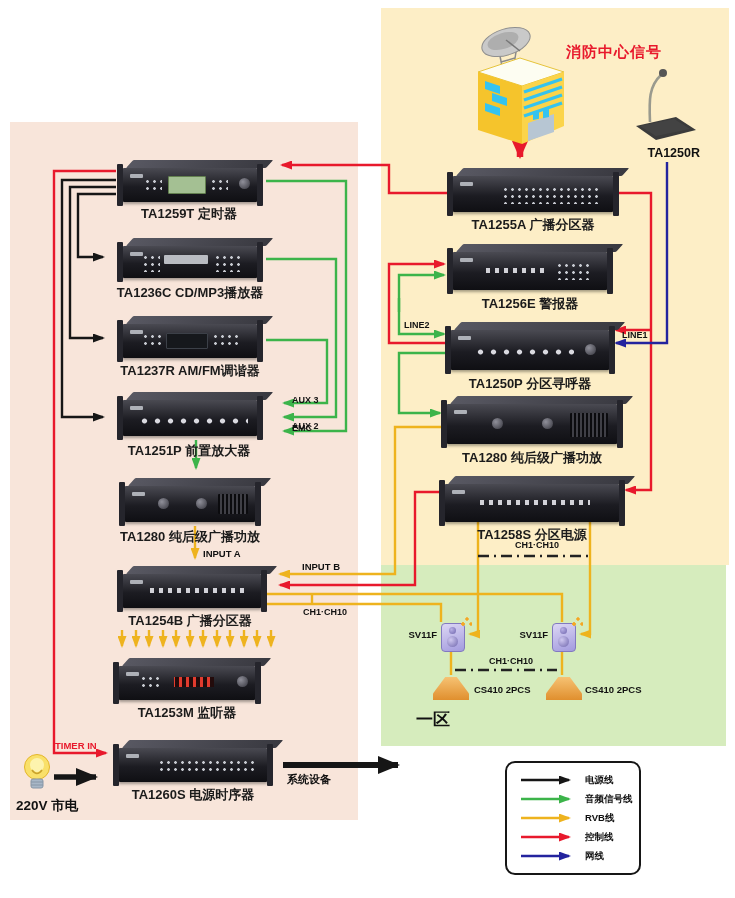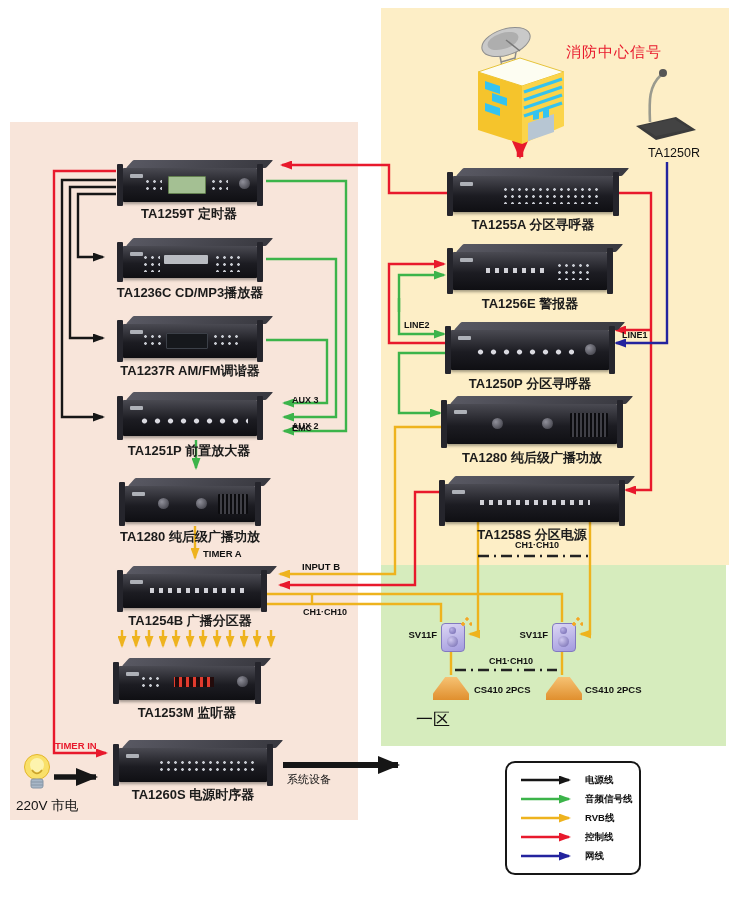--- a/index.html
+++ b/index.html
@@ -32,21 +32,21 @@
   .knobs{position:absolute;height:12px;
        background-image:radial-gradient(circle,#dadae0 2.1px,#4a4a52 2.7px,transparent 3.2px);background-size:13px 12px;}
   .vent{position:absolute;background:repeating-linear-gradient(90deg,#0b0b0e 0 2px,#3f3f46 2px 4px);border-radius:1px;}
   .slot{position:absolute;background:#b9bcc2;border-radius:1px;}
   .sq{position:absolute;height:5px;background-image:repeating-linear-gradient(90deg,#d2d2d8 0 4px,transparent 4px 9px);}
   .knob{position:absolute;width:11px;height:11px;border-radius:50%;background:radial-gradient(circle at 35% 35%,#90909a,#34343c);}
 
   .dev-label{position:absolute;font-weight:bold;font-size:13px;color:#1b1b1b;text-align:center;}
   .wl{position:absolute;font-weight:bold;font-size:9px;color:#111;white-space:nowrap;}
   .wl.red{color:#e8192c;}
-  .big-label{position:absolute;font-weight:normal;color:#111;white-space:nowrap;}
+  .big-label{position:absolute;font-weight:bold;color:#111;white-space:nowrap;}
 
   
   .sv{position:absolute;width:22px;height:27px;border-radius:4px;
       background:linear-gradient(160deg,#dcd7f4,#a29ade);border:1px solid #8279c0;}
   .sv:before{content:"";position:absolute;left:7px;top:3px;width:7px;height:7px;border-radius:50%;
       background:radial-gradient(circle at 35% 35%,#b9b1e6,#6f66ad);}
   .sv:after{content:"";position:absolute;left:5px;top:12px;width:11px;height:11px;border-radius:50%;
       background:radial-gradient(circle at 35% 35%,#cfc8f0,#6f66ad);}
   .spark{position:absolute;width:11px;height:11px;
       background-image:radial-gradient(circle at 2px 8px,#f5a623 1.5px,transparent 2.1px),
@@ -312,35 +312,35 @@
   <div class="labels">
     <span class="dev-label" style="left:109px;top:205px;width:160px">TA1259T 定时器</span>
     <span class="dev-label" style="left:95px;top:284px;width:190px">TA1236C CD/MP3播放器</span>
     <span class="dev-label" style="left:95px;top:362px;width:190px">TA1237R AM/FM调谐器</span>
     <span class="dev-label" style="left:109px;top:442px;width:160px">TA1251P 前置放大器</span>
     <span class="dev-label" style="left:95px;top:528px;width:190px">TA1280 纯后级广播功放</span>
     <span class="dev-label" style="left:102px;top:612px;width:176px">TA1254B 广播分区器</span>
     <span class="dev-label" style="left:107px;top:704px;width:160px">TA1253M 监听器</span>
     <span class="dev-label" style="left:98px;top:786px;width:190px">TA1260S 电源时序器</span>
 
-    <span class="dev-label" style="left:443px;top:216px;width:180px">TA1255A 分区寻呼器</span>
+    <span class="dev-label" style="left:443px;top:216px;width:180px">TA1255A 广播分区器</span>
     <span class="dev-label" style="left:450px;top:295px;width:160px">TA1256E 警报器</span>
     <span class="dev-label" style="left:440px;top:375px;width:180px">TA1250P 分区寻呼器</span>
     <span class="dev-label" style="left:437px;top:449px;width:190px">TA1280 纯后级广播功放</span>
     <span class="dev-label" style="left:442px;top:526px;width:180px">TA1258S 分区电源</span>
 
     <span class="big-label" style="left:566px;top:43px;font-size:15px;color:#e8192c;letter-spacing:1px">消防中心信号</span>
     <span class="big-label" style="left:638px;top:146px;width:62px;text-align:right;font-size:12.5px">TA1250R</span>
 
     <span class="wl" style="left:404px;top:320px">LINE2</span>
     <span class="wl" style="left:622px;top:330px">LINE1</span>
     <span class="wl" style="left:292px;top:395px">AUX 3</span>
     <span class="wl" style="left:292px;top:421px">AUX 2</span>
     <span class="wl" style="left:292px;top:423px">EMC</span>
-    <span class="wl" style="left:203px;top:548px;font-size:9.5px">TIMER A</span>
+    <span class="wl" style="left:203px;top:548px;font-size:9.5px">INPUT A</span>
     <span class="wl" style="left:302px;top:561px;font-size:9.5px">INPUT B</span>
     <span class="wl" style="left:303px;top:607px">CH1·CH10</span>
     <span class="wl" style="left:515px;top:540px">CH1·CH10</span>
     <span class="wl" style="left:489px;top:656px">CH1·CH10</span>
     <span class="wl red" style="left:55px;top:740px;font-size:9.5px">TIMER IN</span>
 
     <span class="wl" style="left:407px;top:629px;width:30px;text-align:right;font-size:9.5px">SV11F</span>
     <span class="wl" style="left:518px;top:629px;width:30px;text-align:right;font-size:9.5px">SV11F</span>
     <span class="wl" style="left:474px;top:684px;font-size:9.5px">CS410 2PCS</span>
     <span class="wl" style="left:585px;top:684px;font-size:9.5px">CS410 2PCS</span>

